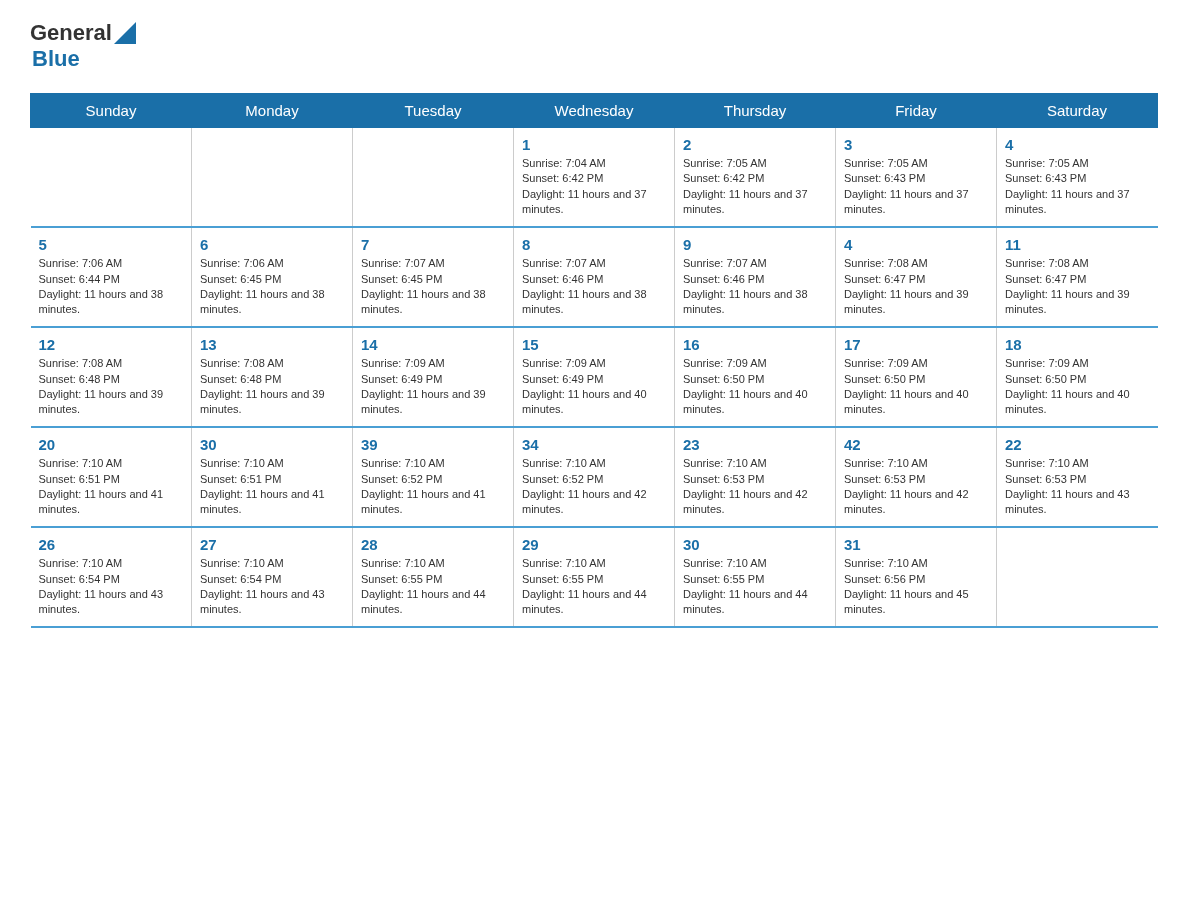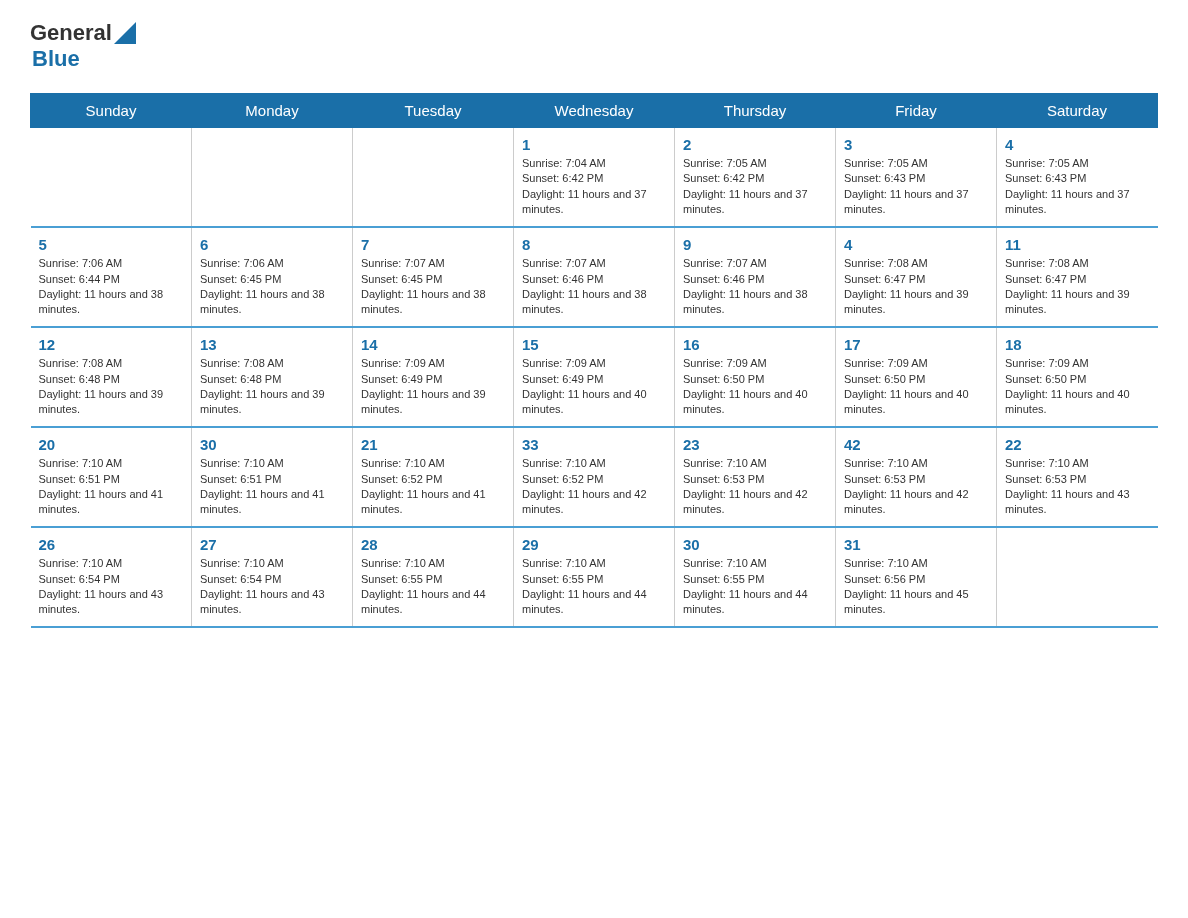--- a/index.html
+++ b/index.html
@@ -213,25 +213,25 @@
       <tr>
         <td>
           <span class="day-number">20</span>
           <div class="day-info">Sunrise: 7:10 AM<br>Sunset: 6:51 PM<br>Daylight: 11 hours and 41 minutes.</div>
         </td>
         <td>
           <span class="day-number">30</span>
           <div class="day-info">Sunrise: 7:10 AM<br>Sunset: 6:51 PM<br>Daylight: 11 hours and 41 minutes.</div>
         </td>
         <td>
-          <span class="day-number">21</span>
+          <span class="day-number">39</span>
           <div class="day-info">Sunrise: 7:10 AM<br>Sunset: 6:52 PM<br>Daylight: 11 hours and 41 minutes.</div>
         </td>
         <td>
-          <span class="day-number">33</span>
+          <span class="day-number">34</span>
           <div class="day-info">Sunrise: 7:10 AM<br>Sunset: 6:52 PM<br>Daylight: 11 hours and 42 minutes.</div>
         </td>
         <td>
           <span class="day-number">23</span>
           <div class="day-info">Sunrise: 7:10 AM<br>Sunset: 6:53 PM<br>Daylight: 11 hours and 42 minutes.</div>
         </td>
         <td>
           <span class="day-number">42</span>
           <div class="day-info">Sunrise: 7:10 AM<br>Sunset: 6:53 PM<br>Daylight: 11 hours and 42 minutes.</div>
         </td>

